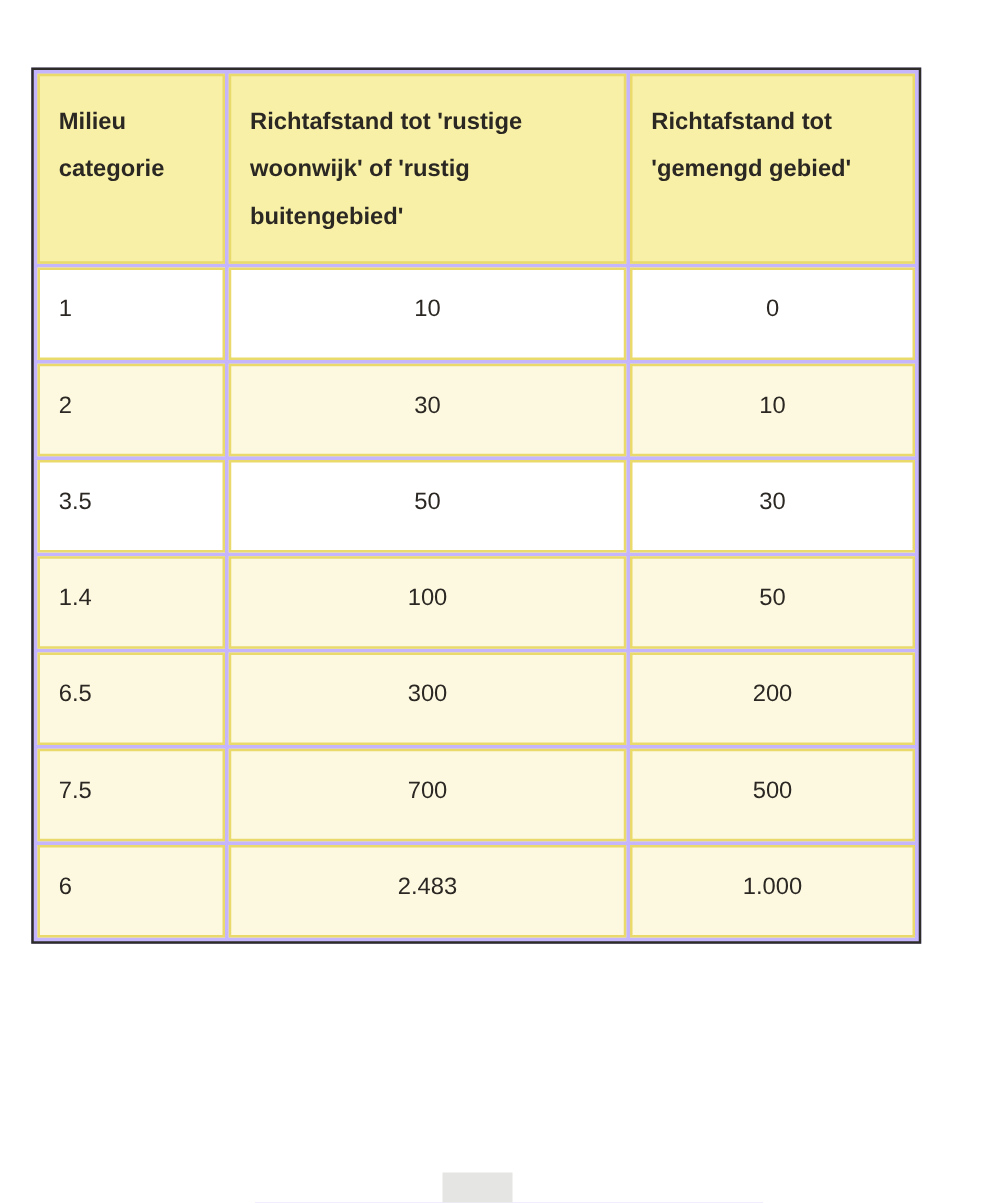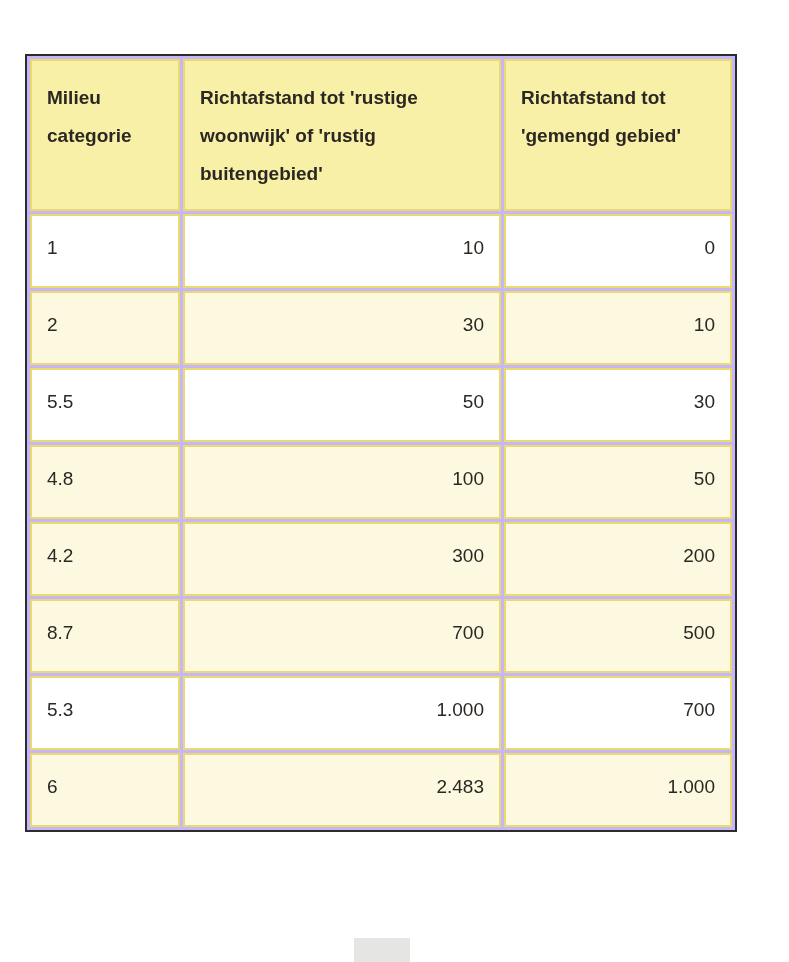--- a/index.html
+++ b/index.html
@@ -40,21 +40,21 @@
     overflow: hidden;
   }
   th {
     background: var(--header-bg, #f8f0a6);
     text-align: left;
     font-weight: bold;
     height: 152px;
     padding-top: 18px;
   }
   td { height: 74px; background: #ffffff; }
-  td.num { text-align: right; }
+  td.num { text-align: center; }
   tr.alt td { background: var(--row-alt-bg, #fdf9e1); }
 
   .back-to-top {
     position: absolute;
     left: 354px;
     top: 938px;
     width: 56px;
     height: 56px;
     background: var(--button-bg, #e5e6e3);
     border: none;
@@ -84,43 +84,38 @@
       <td>1</td>
       <td class="num">10</td>
       <td class="num">0</td>
     </tr>
     <tr class="alt">
       <td>2</td>
       <td class="num">30</td>
       <td class="num">10</td>
     </tr>
     <tr>
-      <td>5.5</td>
+      <td>3.5</td>
       <td class="num">50</td>
       <td class="num">30</td>
     </tr>
     <tr class="alt">
-      <td>4.8</td>
+      <td>1.4</td>
       <td class="num">100</td>
       <td class="num">50</td>
     </tr>
     <tr class="alt">
-      <td>4.2</td>
+      <td>6.5</td>
       <td class="num">300</td>
       <td class="num">200</td>
     </tr>
     <tr class="alt">
-      <td>8.7</td>
+      <td>7.5</td>
       <td class="num">700</td>
       <td class="num">500</td>
-    </tr>
-    <tr>
-      <td>5.3</td>
-      <td class="num">1.000</td>
-      <td class="num">700</td>
     </tr>
     <tr class="alt">
       <td>6</td>
       <td class="num">2.483</td>
       <td class="num">1.000</td>
     </tr>
   </tbody>
 </table>
 
 <button class="back-to-top" aria-label="Back to top">

